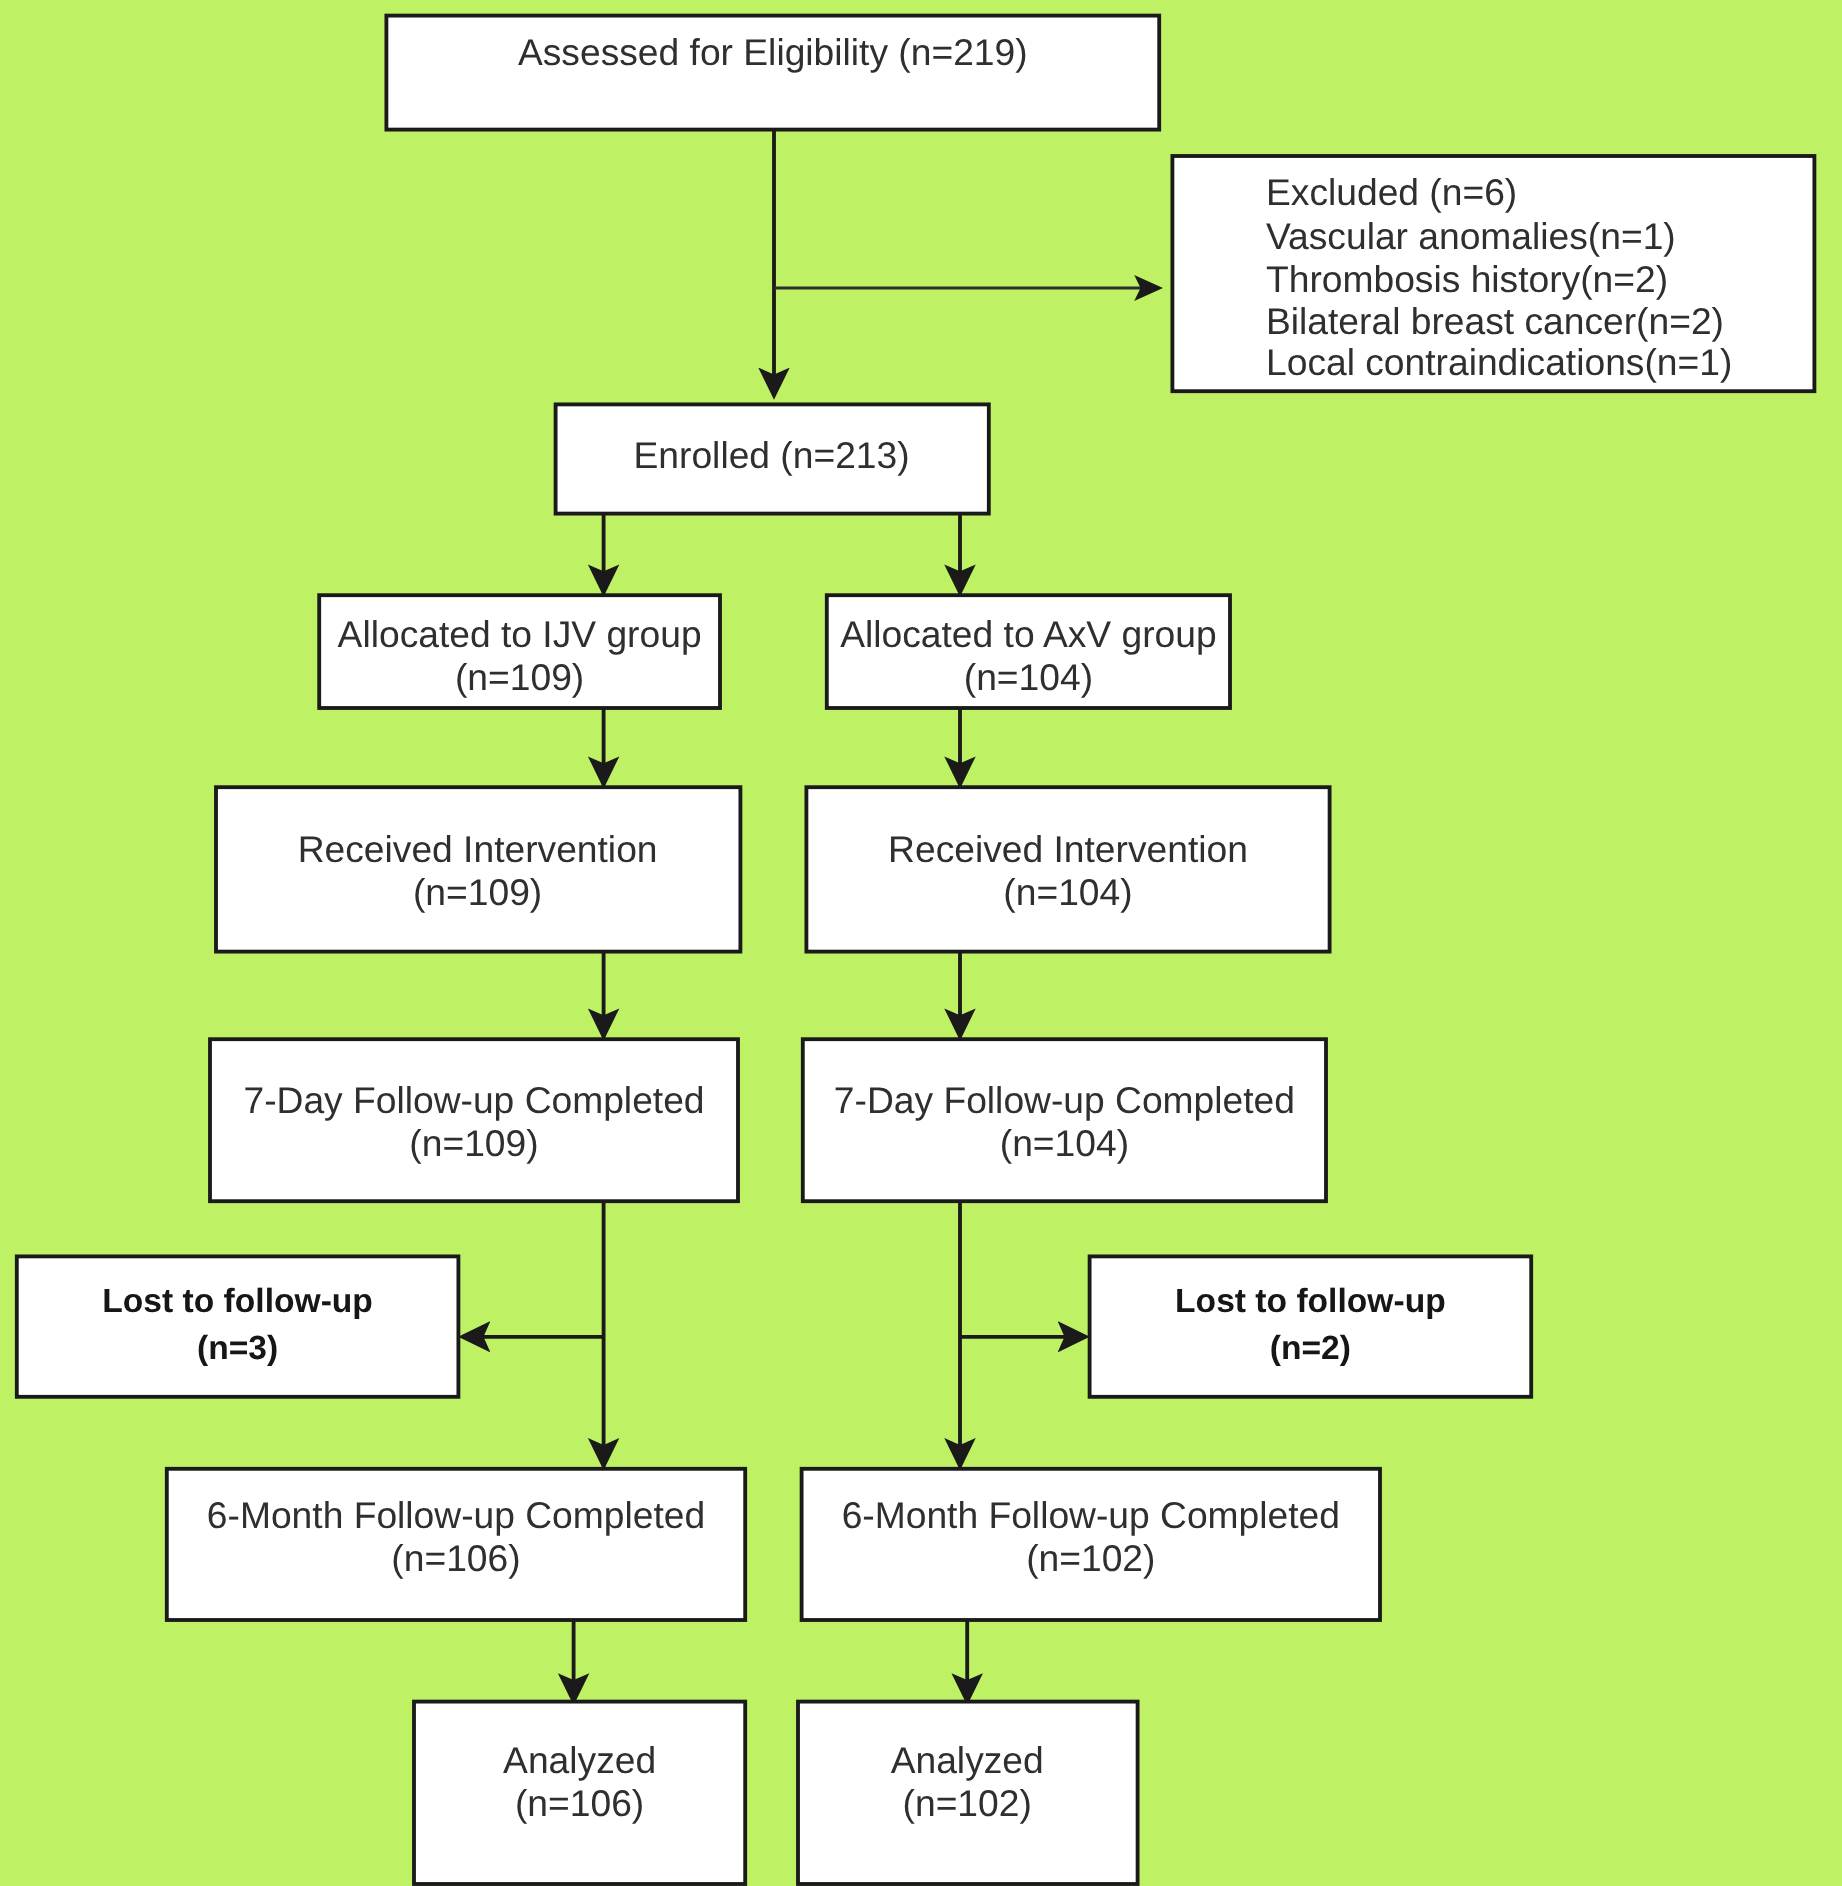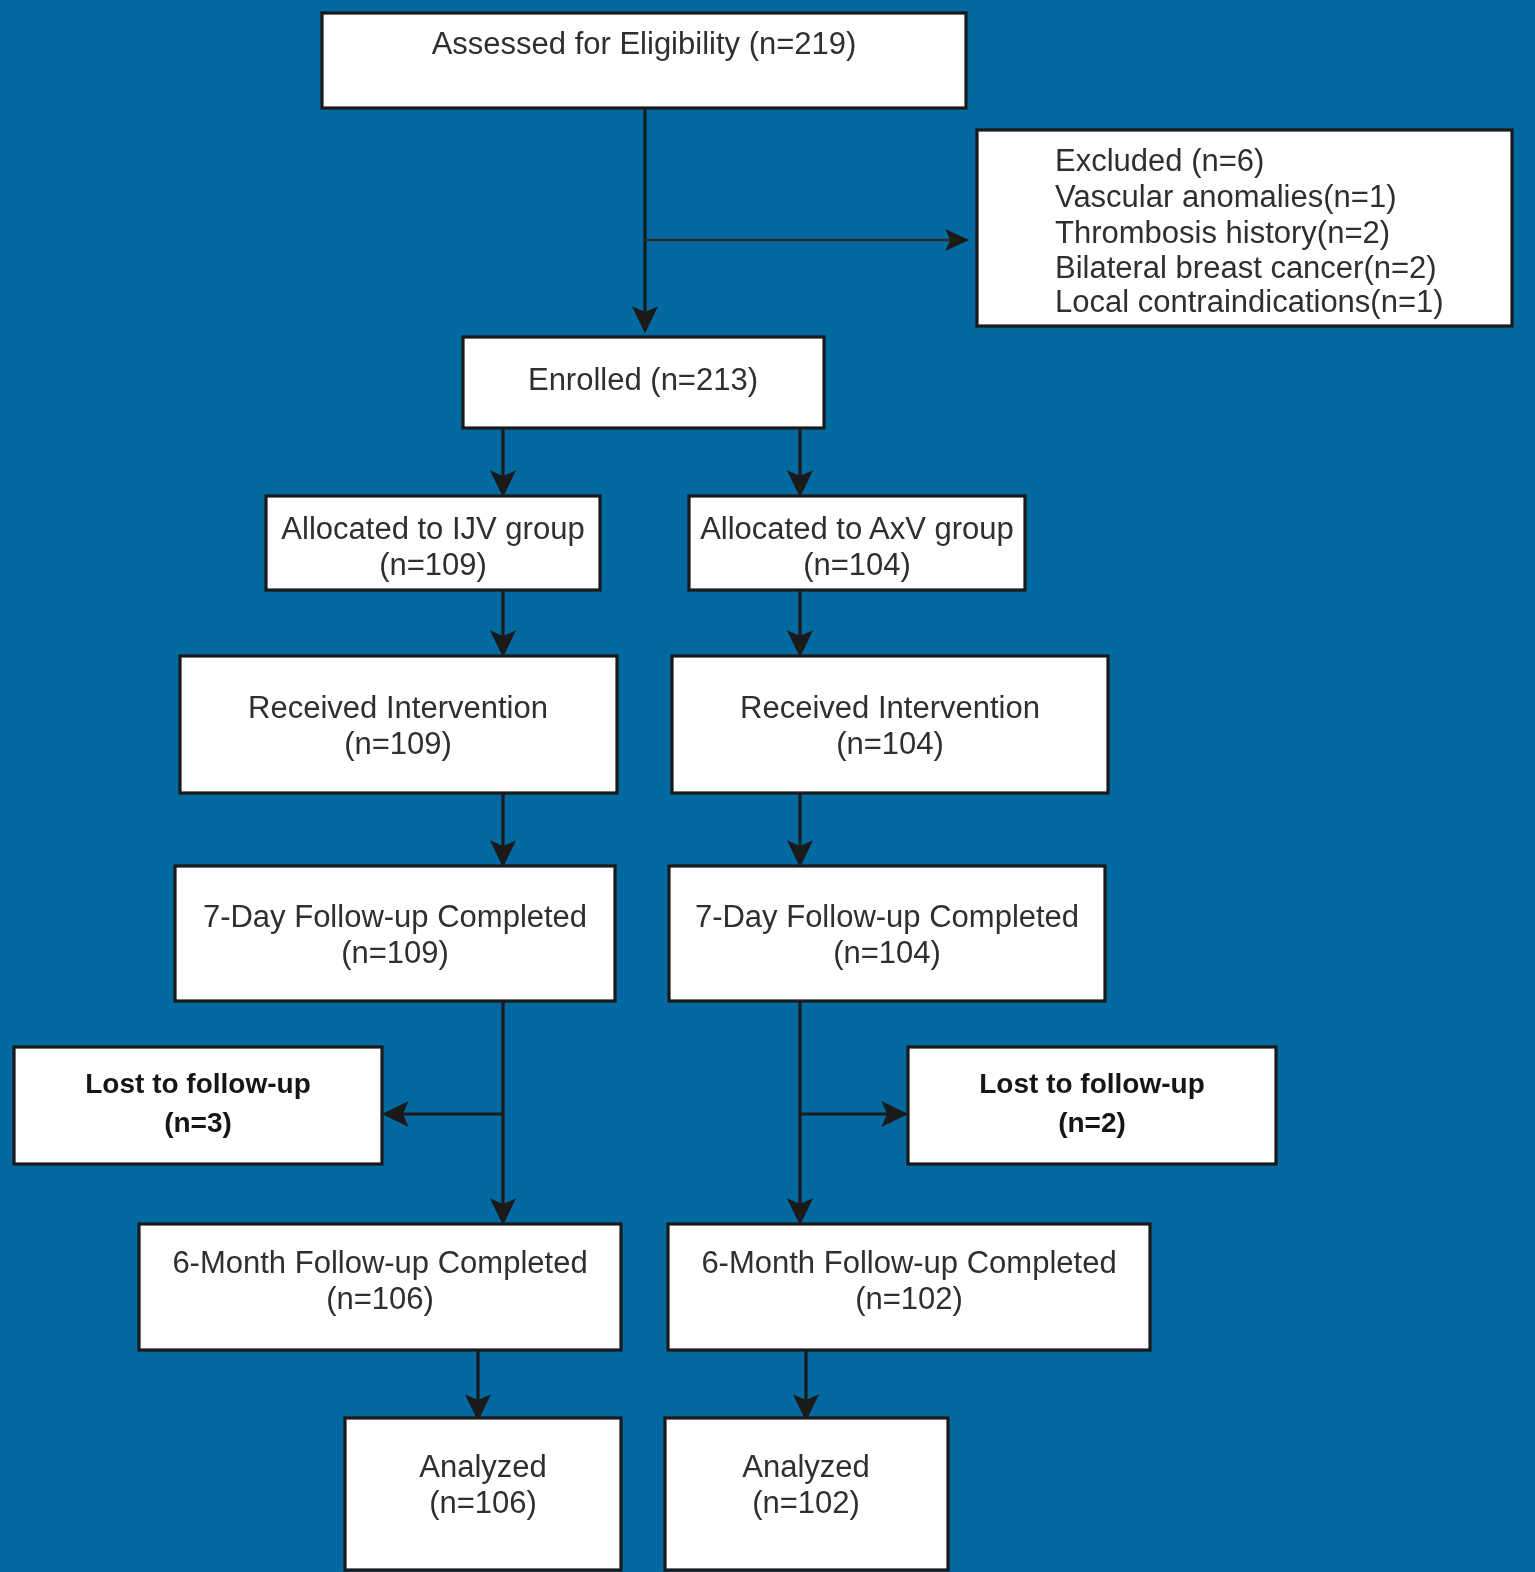--- a/index.html
+++ b/index.html
@@ -7,21 +7,21 @@
     padding: 0;
     background: #ffffff;
   }
   body {
     font-family: "Liberation Sans", sans-serif;
   }
   #diagram-root {
     position: relative;
     width: 1535px;
     height: 1572px;
-    background: #0369a1;
+    background: #bef264;
     overflow: hidden;
   }
   svg.flow {
     position: absolute;
     top: 0;
     left: 0;
     width: 1535px;
     height: 1572px;
   }
   .node-box {

